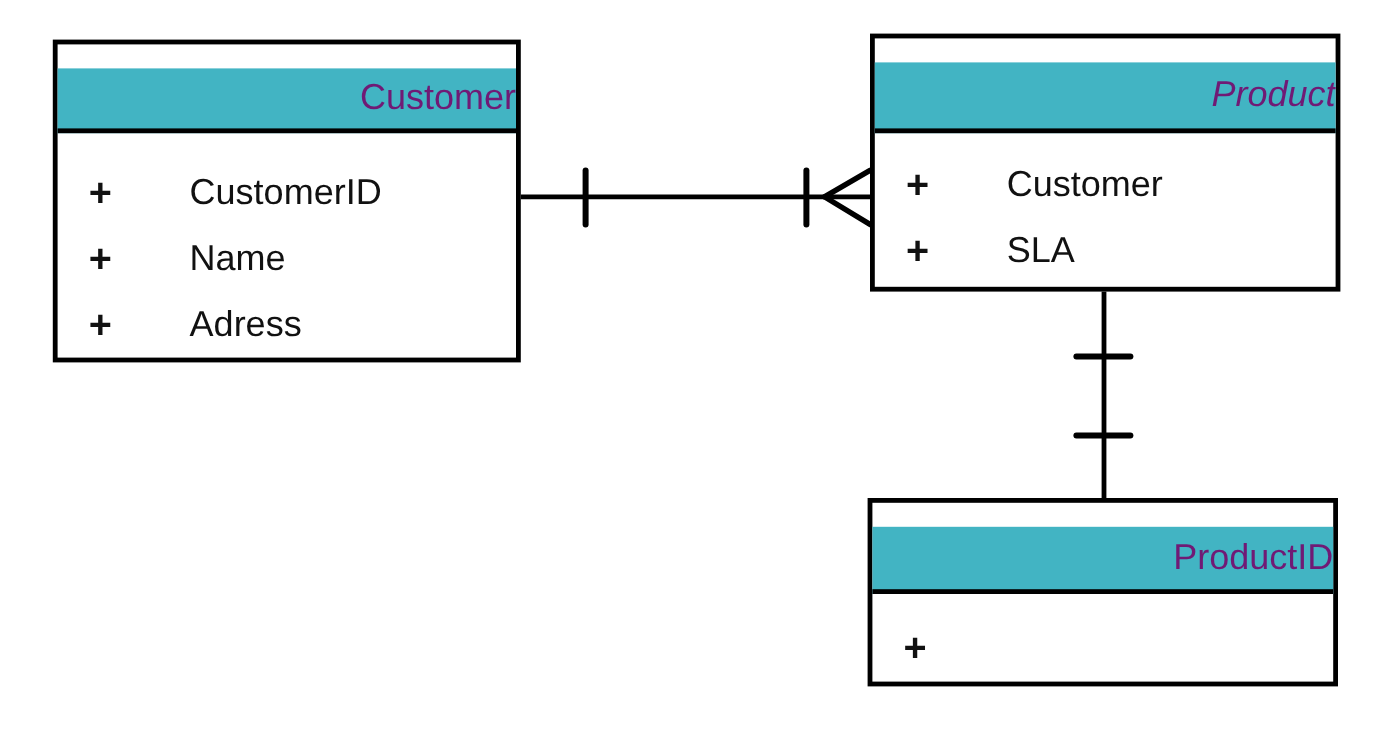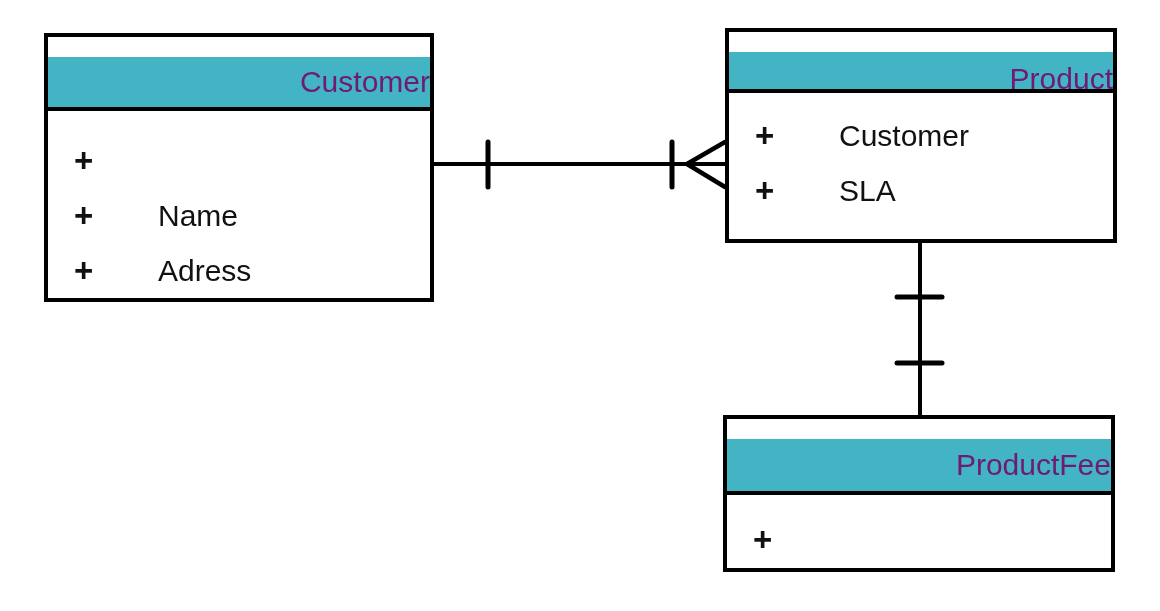--- a/index.html
+++ b/index.html
@@ -56,21 +56,21 @@
     width: 84px;
     font-size: 33px;
     font-weight: 700;
     color: #111111;
   }
   
   #entity-customer   { left: 44px;  top: 33px;  width: 390px; height: 269px; }
   #entity-customer .entity-header   { height: 54px; line-height: 50px; }
   #entity-customer .entity-body     { padding-top: 22px; }
   #entity-product    { left: 725px; top: 28px;  width: 392px; height: 215px; }
-  #entity-product .entity-header    { height: 41px; line-height: 53px; }
+  #entity-product .entity-header    { height: 59px; line-height: 53px; font-style: italic; }
   #entity-product .entity-body      { padding-top: 15px; }
   #entity-productfee { left: 723px; top: 415px; width: 392px; height: 157px; }
   #entity-productfee .entity-header { height: 56px; line-height: 52px; }
   #entity-productfee .entity-body   { padding-top: 17px; }
 </style>
 </head>
 <body>
 
 <div class="canvas">
 
@@ -90,20 +90,21 @@
     </g>
   </svg>
 
   <div class="entity" id="entity-customer">
     <div class="entity-header">
       <span>Customer</span>
     </div>
     <div class="entity-body">
       <div class="field-row">
         <span class="key">+</span>
+        <span>CustomerID</span>
       </div>
       <div class="field-row">
         <span class="key">+</span>
         <span>Name</span>
       </div>
       <div class="field-row">
         <span class="key">+</span>
         <span>Adress</span>
       </div>
     </div>
@@ -120,21 +121,21 @@
       </div>
       <div class="field-row">
         <span class="key">+</span>
         <span>SLA</span>
       </div>
     </div>
   </div>
 
   <div class="entity" id="entity-productfee">
     <div class="entity-header">
-      <span>ProductFee</span>
+      <span>ProductID</span>
     </div>
     <div class="entity-body">
       <div class="field-row">
         <span class="key">+</span>
       </div>
     </div>
   </div>
 
 </div>
 

